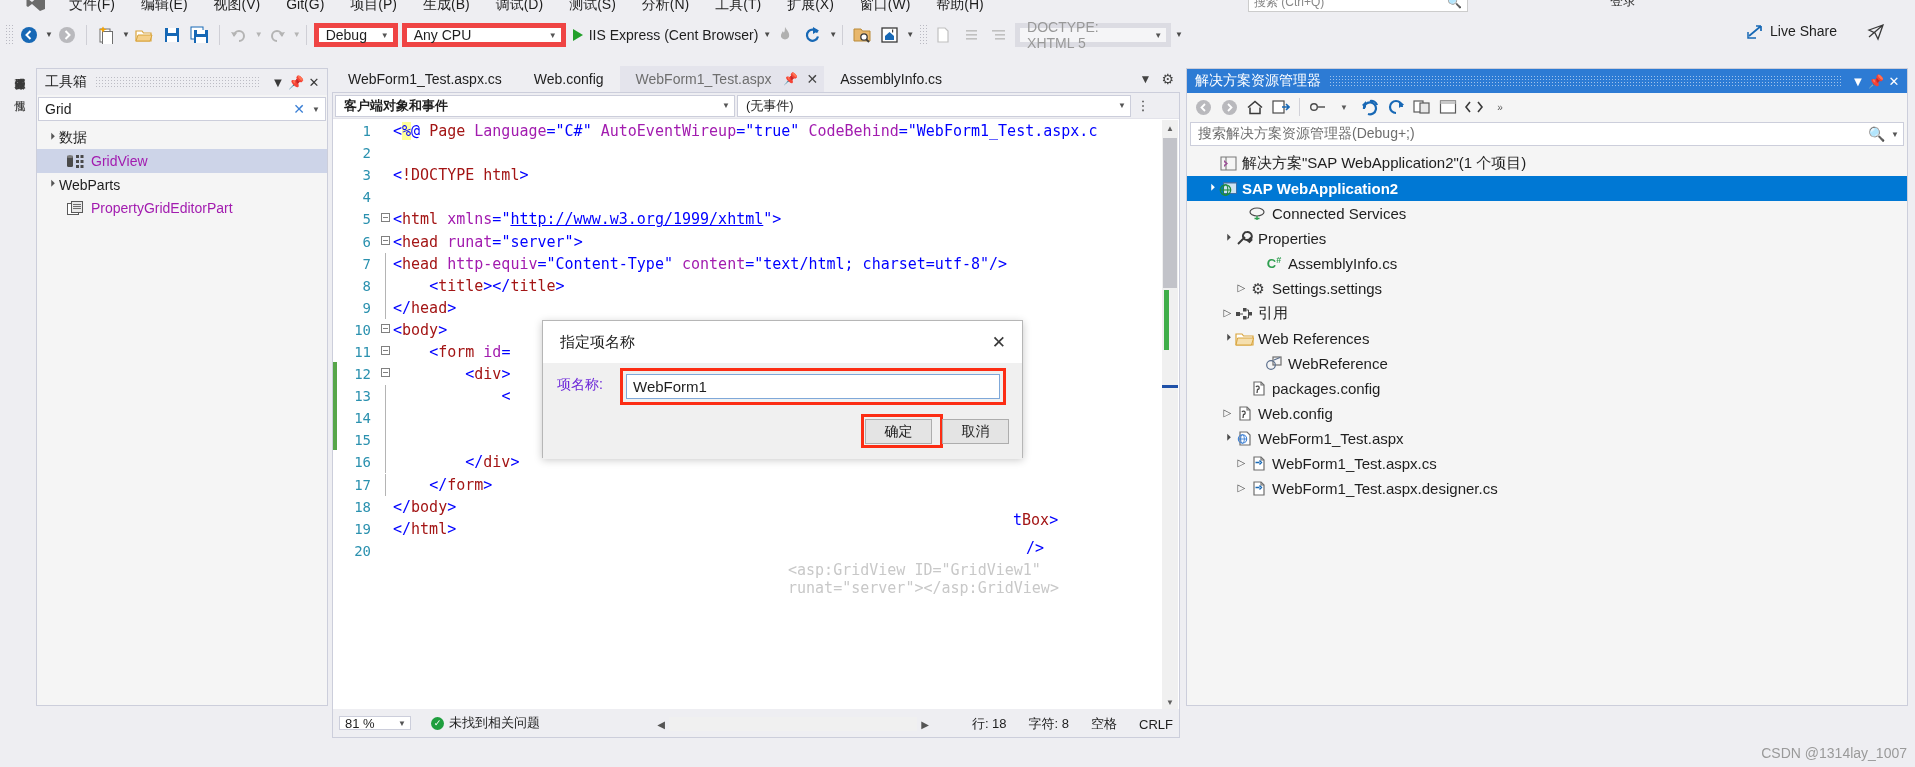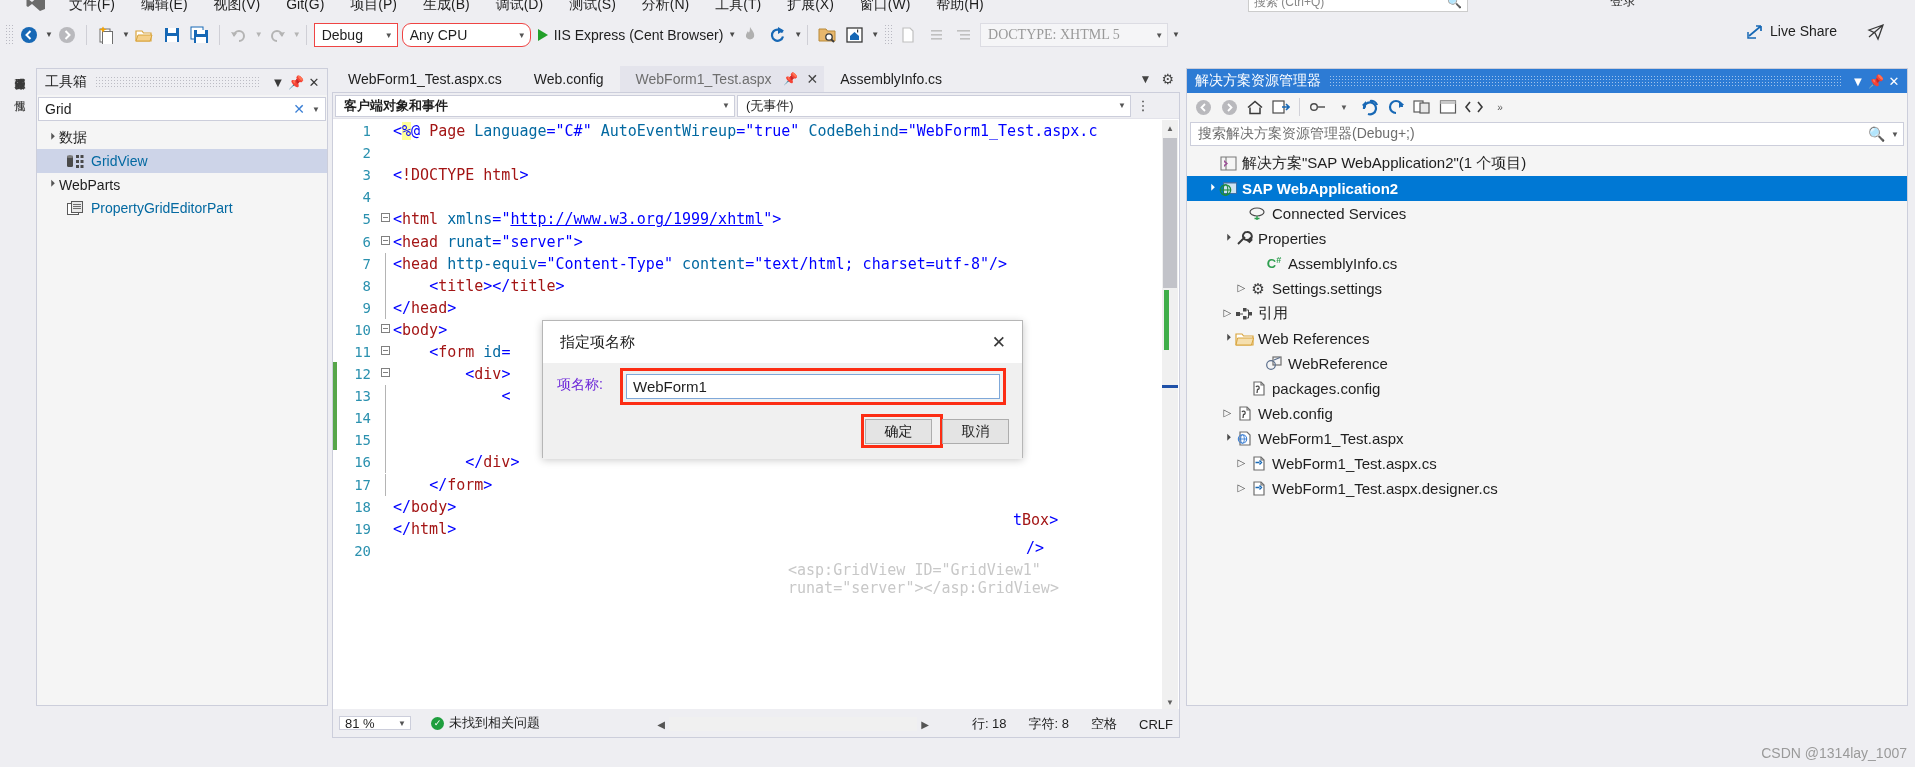--- a/index.html
+++ b/index.html
@@ -55,28 +55,28 @@
     height: 26px; min-width: 26px; display: inline-flex;
     align-items: center; justify-content: center;
     margin: 0 1px; position: relative;
   }
   .tb-sep { width: 1px; height: 20px; background: #cfcfd6; margin: 0 5px; }
   .tb-arrow {
     font-size: 8px; color: #4a4a4a; margin-left: 2px; line-height: 1;
   }
   .tb-arrow.dim { color: #b4b4b4; }
   .combo {
-    height: 24px; background: #fff; border: 1px solid #ef4444;
+    height: 24px; background: #fff; border: 5px solid #ef4444;
     display: inline-flex; align-items: center; justify-content: space-between;
     padding: 0 4px 0 7px; font-size: 14px; color: #1e1e1e; margin: 0 2px;
   }
   .combo .cb-arrow { font-size: 8px; color: #555; margin-left: 8px; }
   .combo.debug { width: 84px; }
-  .combo.cpu { width: 129px; border-radius: 9px; }
-  .combo.doctype { width: 188px; color: #999; border-color: #dcdce3; background:#f5f5f7;font-family:Liberation Serif, serif;}
+  .combo.cpu { width: 164px; }
+  .combo.doctype { width: 156px; color: #999; border-color: #dcdce3; background:#f5f5f7;}
   .run-btn {
     display: inline-flex; align-items: center; height: 26px;
     font-size: 14px; padding: 0 3px 0 5px; color: #1e1e1e; white-space: nowrap;
   }
   .run-btn .tri {
     width: 0; height: 0; border-left: 10px solid #22a02a;
     border-top: 6px solid transparent; border-bottom: 6px solid transparent;
     margin-right: 6px;
   }
   .live-share {
@@ -127,21 +127,21 @@
     display: flex; align-items: center; height: 23px; padding-left: 10px;
     font-size: 14px; color: #1e1e1e;
   }
   .tb-group .tri {
     width: 0; height: 0; margin-right: 7px;
     border-top: 5px solid #555; border-left: 5px solid transparent;
     border-bottom: 5px solid transparent; transform: rotate(45deg);
   }
   .tb-item {
     display: flex; align-items: center; height: 24px; padding-left: 30px;
-    font-size: 14px; color: #0369a1;
+    font-size: 14px; color: #a21caf;
   }
   .tb-item.sel { background: #cdd4e8; }
   .tb-item .ic { width: 24px; display: flex; align-items: center; }
 
   
   .editor-wrap {
     position: absolute; left: 332px; top: 66px; width: 848px; height: 672px;
     background: #eeeef2;
   }
   .tabrow { height: 26px; display: flex; align-items: flex-end; position: relative; }
@@ -204,21 +204,21 @@
   }
   .gutter .vline {
     position: absolute; left: 6px; top: 0; width: 1px; height: 22px; background: #b4b4b4;
   }
   .code-txt { flex: 1; }
   .chgbar {
     position: absolute; left: 0; top: 0; width: 4px; background: #57a64a;
   }
   .k-tag { color: #a31515; }
   .k-br { color: #0000ff; }
-  .k-attr { color: #0369a1; }
+  .k-attr { color: #a21caf; }
   .k-val { color: #0000ff; }
   .k-link { color: #0000ff; text-decoration: underline; }
   .k-hl { background: #ffff99; }
 
   .vscroll {
     position: absolute; right: 1px; top: 27px; width: 16px; height: 590px;
     background: #f0f0f0;
   }
   .vscroll .up, .vscroll .dn {
     position: absolute; left: 0; width: 16px; height: 16px;

